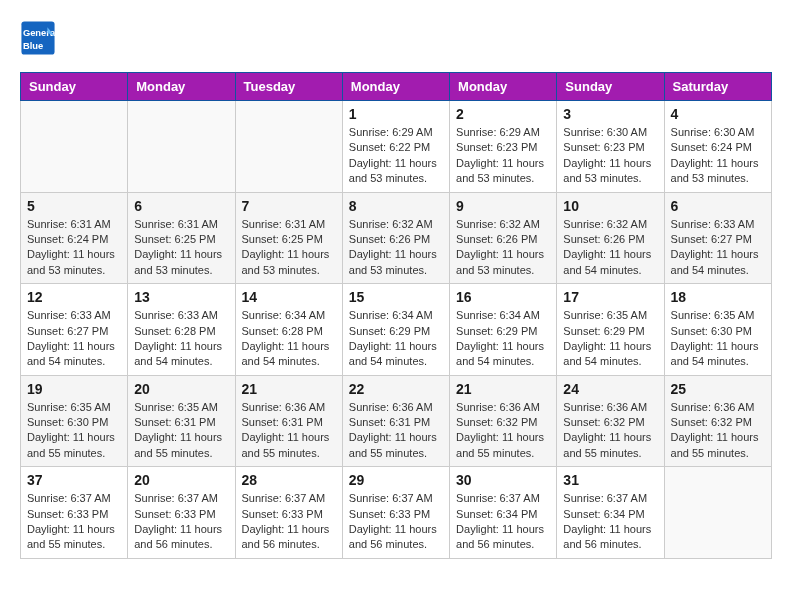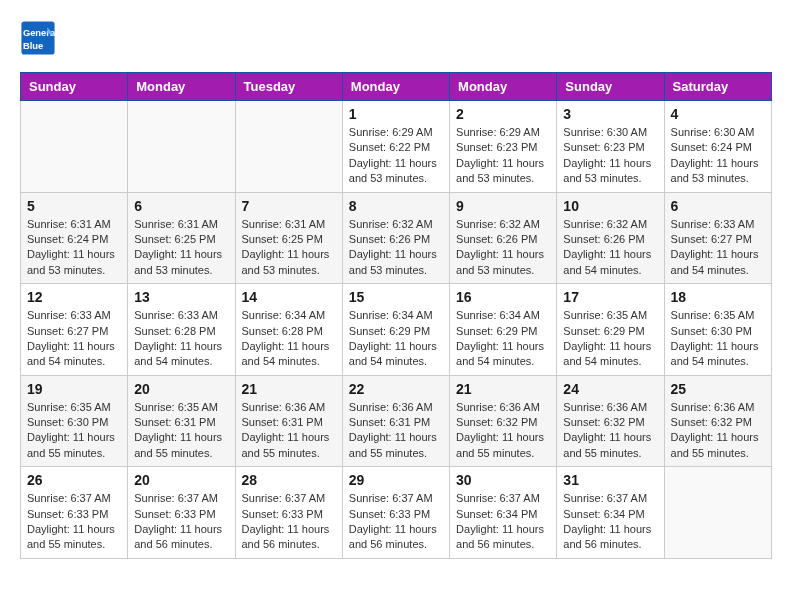--- a/index.html
+++ b/index.html
@@ -290,21 +290,21 @@
         <td>
           <div class="day-num">25</div>
           <div class="day-info" style="white-space: pre-line;">Sunrise: 6:36 AM
 Sunset: 6:32 PM
 Daylight: 11 hours
 and 55 minutes.</div>
         </td>
       </tr>
       <tr>
         <td>
-          <div class="day-num">26</div>
+          <div class="day-num">37</div>
           <div class="day-info" style="white-space: pre-line;">Sunrise: 6:37 AM
 Sunset: 6:33 PM
 Daylight: 11 hours
 and 55 minutes.</div>
         </td>
         <td>
           <div class="day-num">20</div>
           <div class="day-info" style="white-space: pre-line;">Sunrise: 6:37 AM
 Sunset: 6:33 PM
 Daylight: 11 hours

